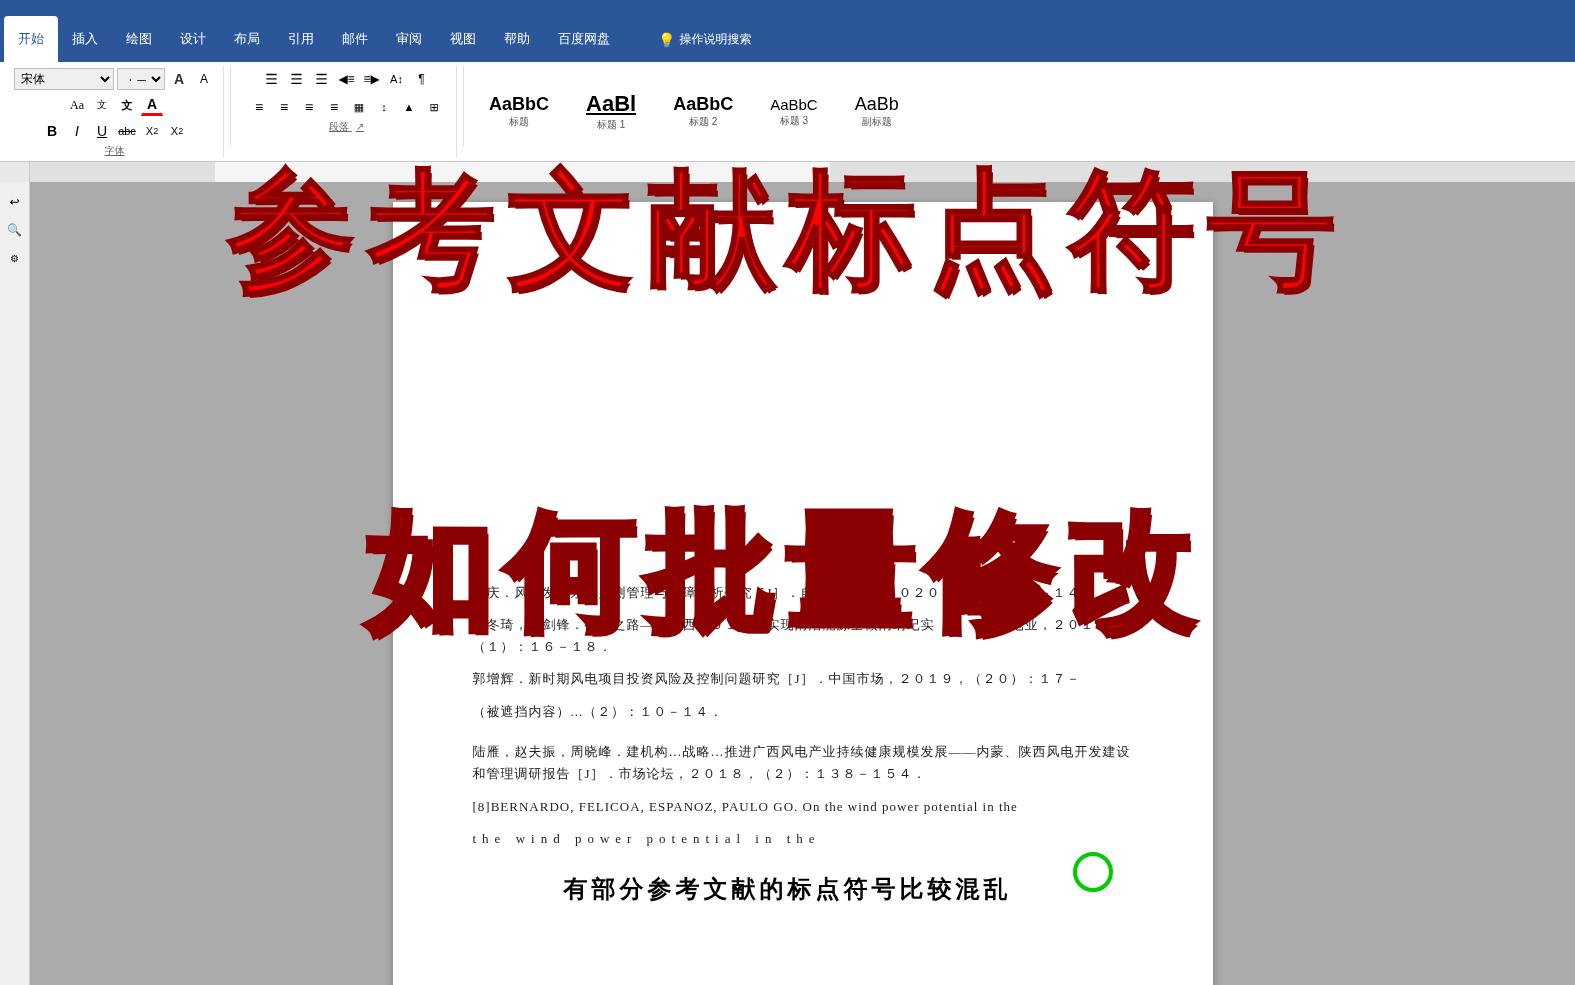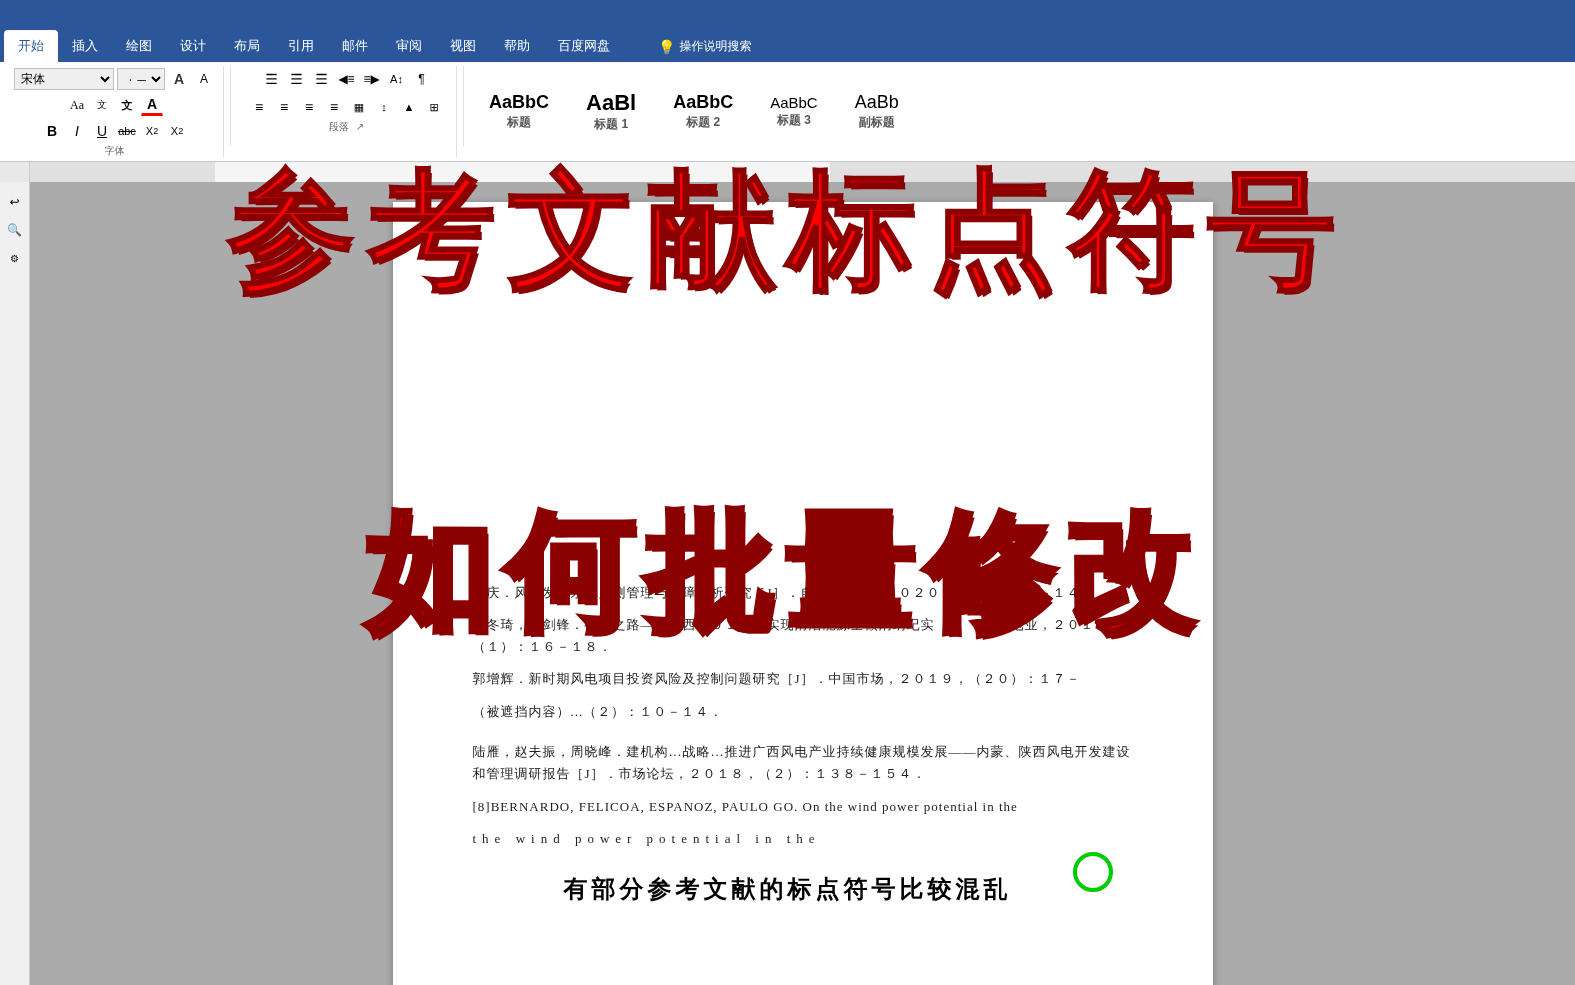--- a/index.html
+++ b/index.html
@@ -23,21 +23,21 @@
 
     
     .ribbon-tabs {
       height: 34px;
       background: #2b579a;
       display: flex;
       align-items: flex-end;
       padding-left: 4px;
     }
     .ribbon-tab {
-      padding: 7px 14px;
+      padding: 14px 14px;
       color: #fff;
       font-size: 13px;
       cursor: pointer;
       font-family: '微软雅黑', sans-serif;
     }
     .ribbon-tab.active {
       background: #fff;
       color: #2b579a;
       border-radius: 4px 4px 0 0;
     }
@@ -117,28 +117,27 @@
       cursor: pointer;
       border: 1px solid transparent;
       min-width: 60px;
     }
     .style-preview {
       font-size: 18px;
       line-height: 1.2;
       font-family: '微软雅黑', sans-serif;
     }
     .style-preview.title-style { font-weight: bold; }
-    .style-preview.heading1 { font-weight: bold; font-size: 16px; }
+    .style-preview.heading1 { font-weight: bold; font-size: 16px; text-decoration: underline; }
     .style-preview.heading2 { font-weight: bold; }
     .style-preview.heading3 { font-size: 15px; }
     .style-label {
-      font-size: 12px;
+      font-size: 10px;
       color: #555;
       font-family: '微软雅黑', sans-serif;
-      font-weight: bold;
     }
 
     
     .main-area {
       display: flex;
       height: calc(985px - 162px);
       background: #ababab;
     }
 
     
@@ -299,20 +298,21 @@
     .align-btn {
       font-size: 14px;
     }
 
     
     .section-label {
       font-size: 10px;
       color: #666;
       font-family: '微软雅黑', sans-serif;
       text-align: center;
+      text-decoration: underline;
     }
 
     .hint-icon {
       font-size: 10px;
       color: #666;
       cursor: pointer;
     }
   </style>
 </head>
 <body>

